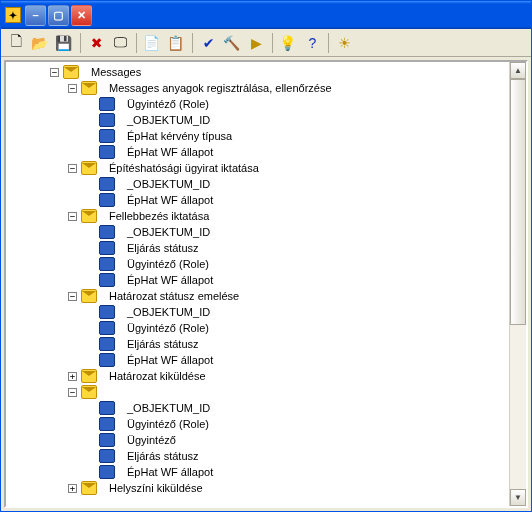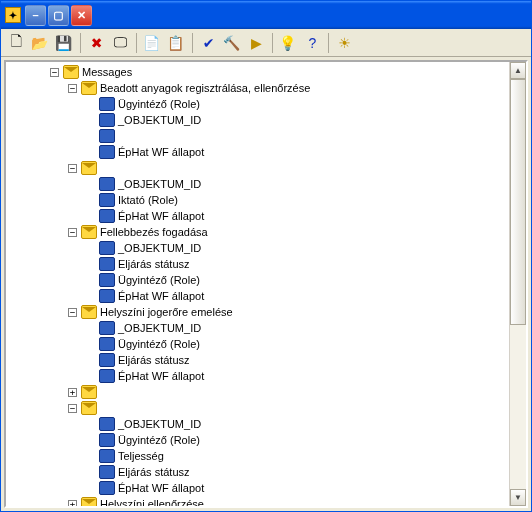--- a/index.html
+++ b/index.html
@@ -193,20 +193,21 @@
     grid-template-rows: 1fr 1fr;
     gap: 1px;
     padding: 1px;
   }
   .ticon.attr span {
     background: #80b0ff;
     border-radius: 1px;
   }
   .label {
     color: #000;
+    margin-left: 9px;
   }
 </style>
 </head>
 <body>
 
 <div class="window">
   <div class="titlebar">
     <span class="app-icon">✦</span>
     <div class="win-btns">
       <div class="win-btn min">–</div>
@@ -241,21 +242,21 @@
         <div class="node">
           <span class="indent" style="width: 40px;"></span>
           <span class="exp">−</span>
           <span class="ticon msg"></span>
           <span class="label">Messages</span>
         </div>
         <div class="node">
           <span class="indent" style="width: 58px;"></span>
           <span class="exp">−</span>
           <span class="ticon msg"></span>
-          <span class="label">Beadott anyagok regisztrálása, ellenőrzése</span>
+          <span class="label">Messages anyagok regisztrálása, ellenőrzése</span>
         </div>
         <div class="node">
           <span class="indent" style="width: 76px;"></span>
           <span class="exp-spacer"></span>
           <span class="ticon attr">
             <span></span>
             <span></span>
             <span></span>
             <span></span>
           </span>
@@ -274,36 +275,38 @@
         </div>
         <div class="node">
           <span class="indent" style="width: 76px;"></span>
           <span class="exp-spacer"></span>
           <span class="ticon attr">
             <span></span>
             <span></span>
             <span></span>
             <span></span>
           </span>
+          <span class="label">ÉpHat kérvény típusa</span>
         </div>
         <div class="node">
           <span class="indent" style="width: 76px;"></span>
           <span class="exp-spacer"></span>
           <span class="ticon attr">
             <span></span>
             <span></span>
             <span></span>
             <span></span>
           </span>
           <span class="label">ÉpHat WF állapot</span>
         </div>
         <div class="node">
           <span class="indent" style="width: 58px;"></span>
           <span class="exp">−</span>
           <span class="ticon msg"></span>
+          <span class="label">Építéshatósági ügyirat iktatása</span>
         </div>
         <div class="node">
           <span class="indent" style="width: 76px;"></span>
           <span class="exp-spacer"></span>
           <span class="ticon attr">
             <span></span>
             <span></span>
             <span></span>
             <span></span>
           </span>
@@ -311,38 +314,27 @@
         </div>
         <div class="node">
           <span class="indent" style="width: 76px;"></span>
           <span class="exp-spacer"></span>
           <span class="ticon attr">
             <span></span>
             <span></span>
             <span></span>
             <span></span>
           </span>
-          <span class="label">Iktató (Role)</span>
-        </div>
-        <div class="node">
-          <span class="indent" style="width: 76px;"></span>
-          <span class="exp-spacer"></span>
-          <span class="ticon attr">
-            <span></span>
-            <span></span>
-            <span></span>
-            <span></span>
-          </span>
           <span class="label">ÉpHat WF állapot</span>
         </div>
         <div class="node">
           <span class="indent" style="width: 58px;"></span>
           <span class="exp">−</span>
           <span class="ticon msg"></span>
-          <span class="label">Fellebbezés fogadása</span>
+          <span class="label">Fellebbezés iktatása</span>
         </div>
         <div class="node">
           <span class="indent" style="width: 76px;"></span>
           <span class="exp-spacer"></span>
           <span class="ticon attr">
             <span></span>
             <span></span>
             <span></span>
             <span></span>
           </span>
@@ -378,21 +370,21 @@
             <span></span>
             <span></span>
             <span></span>
           </span>
           <span class="label">ÉpHat WF állapot</span>
         </div>
         <div class="node">
           <span class="indent" style="width: 58px;"></span>
           <span class="exp">−</span>
           <span class="ticon msg"></span>
-          <span class="label">Helyszíni jogerőre emelése</span>
+          <span class="label">Határozat státusz emelése</span>
         </div>
         <div class="node">
           <span class="indent" style="width: 76px;"></span>
           <span class="exp-spacer"></span>
           <span class="ticon attr">
             <span></span>
             <span></span>
             <span></span>
             <span></span>
           </span>
@@ -428,20 +420,21 @@
             <span></span>
             <span></span>
             <span></span>
           </span>
           <span class="label">ÉpHat WF állapot</span>
         </div>
         <div class="node">
           <span class="indent" style="width: 58px;"></span>
           <span class="exp">+</span>
           <span class="ticon msg"></span>
+          <span class="label">Határozat kiküldése</span>
         </div>
         <div class="node">
           <span class="indent" style="width: 58px;"></span>
           <span class="exp">−</span>
           <span class="ticon msg"></span>
         </div>
         <div class="node">
           <span class="indent" style="width: 76px;"></span>
           <span class="exp-spacer"></span>
           <span class="ticon attr">
@@ -465,21 +458,21 @@
         </div>
         <div class="node">
           <span class="indent" style="width: 76px;"></span>
           <span class="exp-spacer"></span>
           <span class="ticon attr">
             <span></span>
             <span></span>
             <span></span>
             <span></span>
           </span>
-          <span class="label">Teljesség</span>
+          <span class="label">Ügyintéző</span>
         </div>
         <div class="node">
           <span class="indent" style="width: 76px;"></span>
           <span class="exp-spacer"></span>
           <span class="ticon attr">
             <span></span>
             <span></span>
             <span></span>
             <span></span>
           </span>
@@ -493,21 +486,21 @@
             <span></span>
             <span></span>
             <span></span>
           </span>
           <span class="label">ÉpHat WF állapot</span>
         </div>
         <div class="node">
           <span class="indent" style="width: 58px;"></span>
           <span class="exp">+</span>
           <span class="ticon msg"></span>
-          <span class="label">Helyszíni ellenőrzése</span>
+          <span class="label">Helyszíni kiküldése</span>
         </div>
       </div>
     <div class="scrollbar">
       <div class="sb-btn">▲</div>
       <div class="sb-track">
         <div class="sb-thumb"></div>
       </div>
       <div class="sb-btn">▼</div>
     </div>
   </div>

